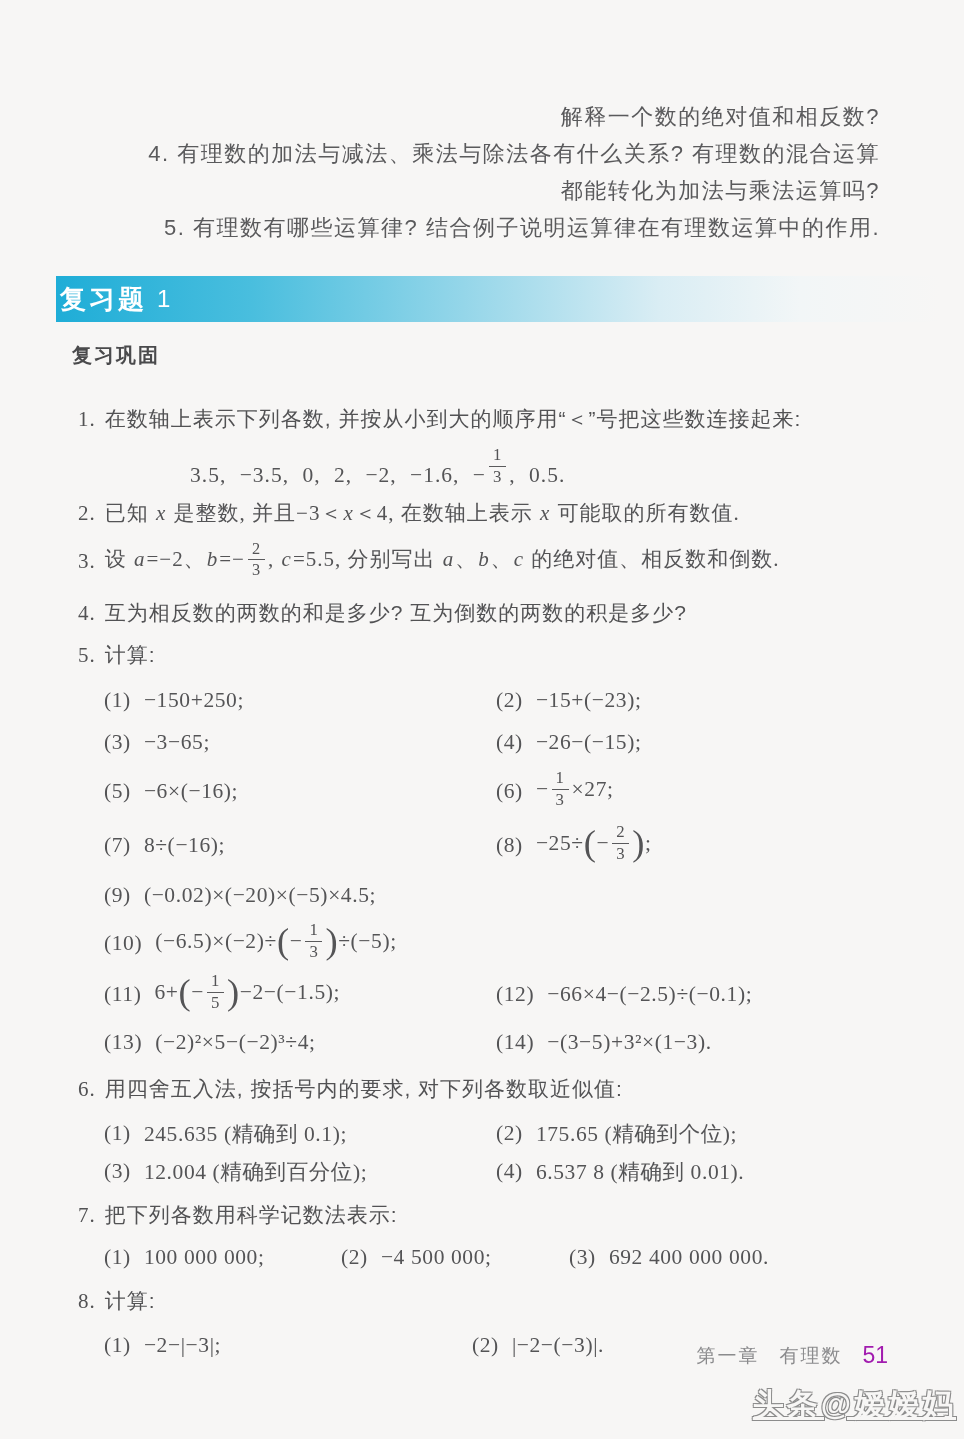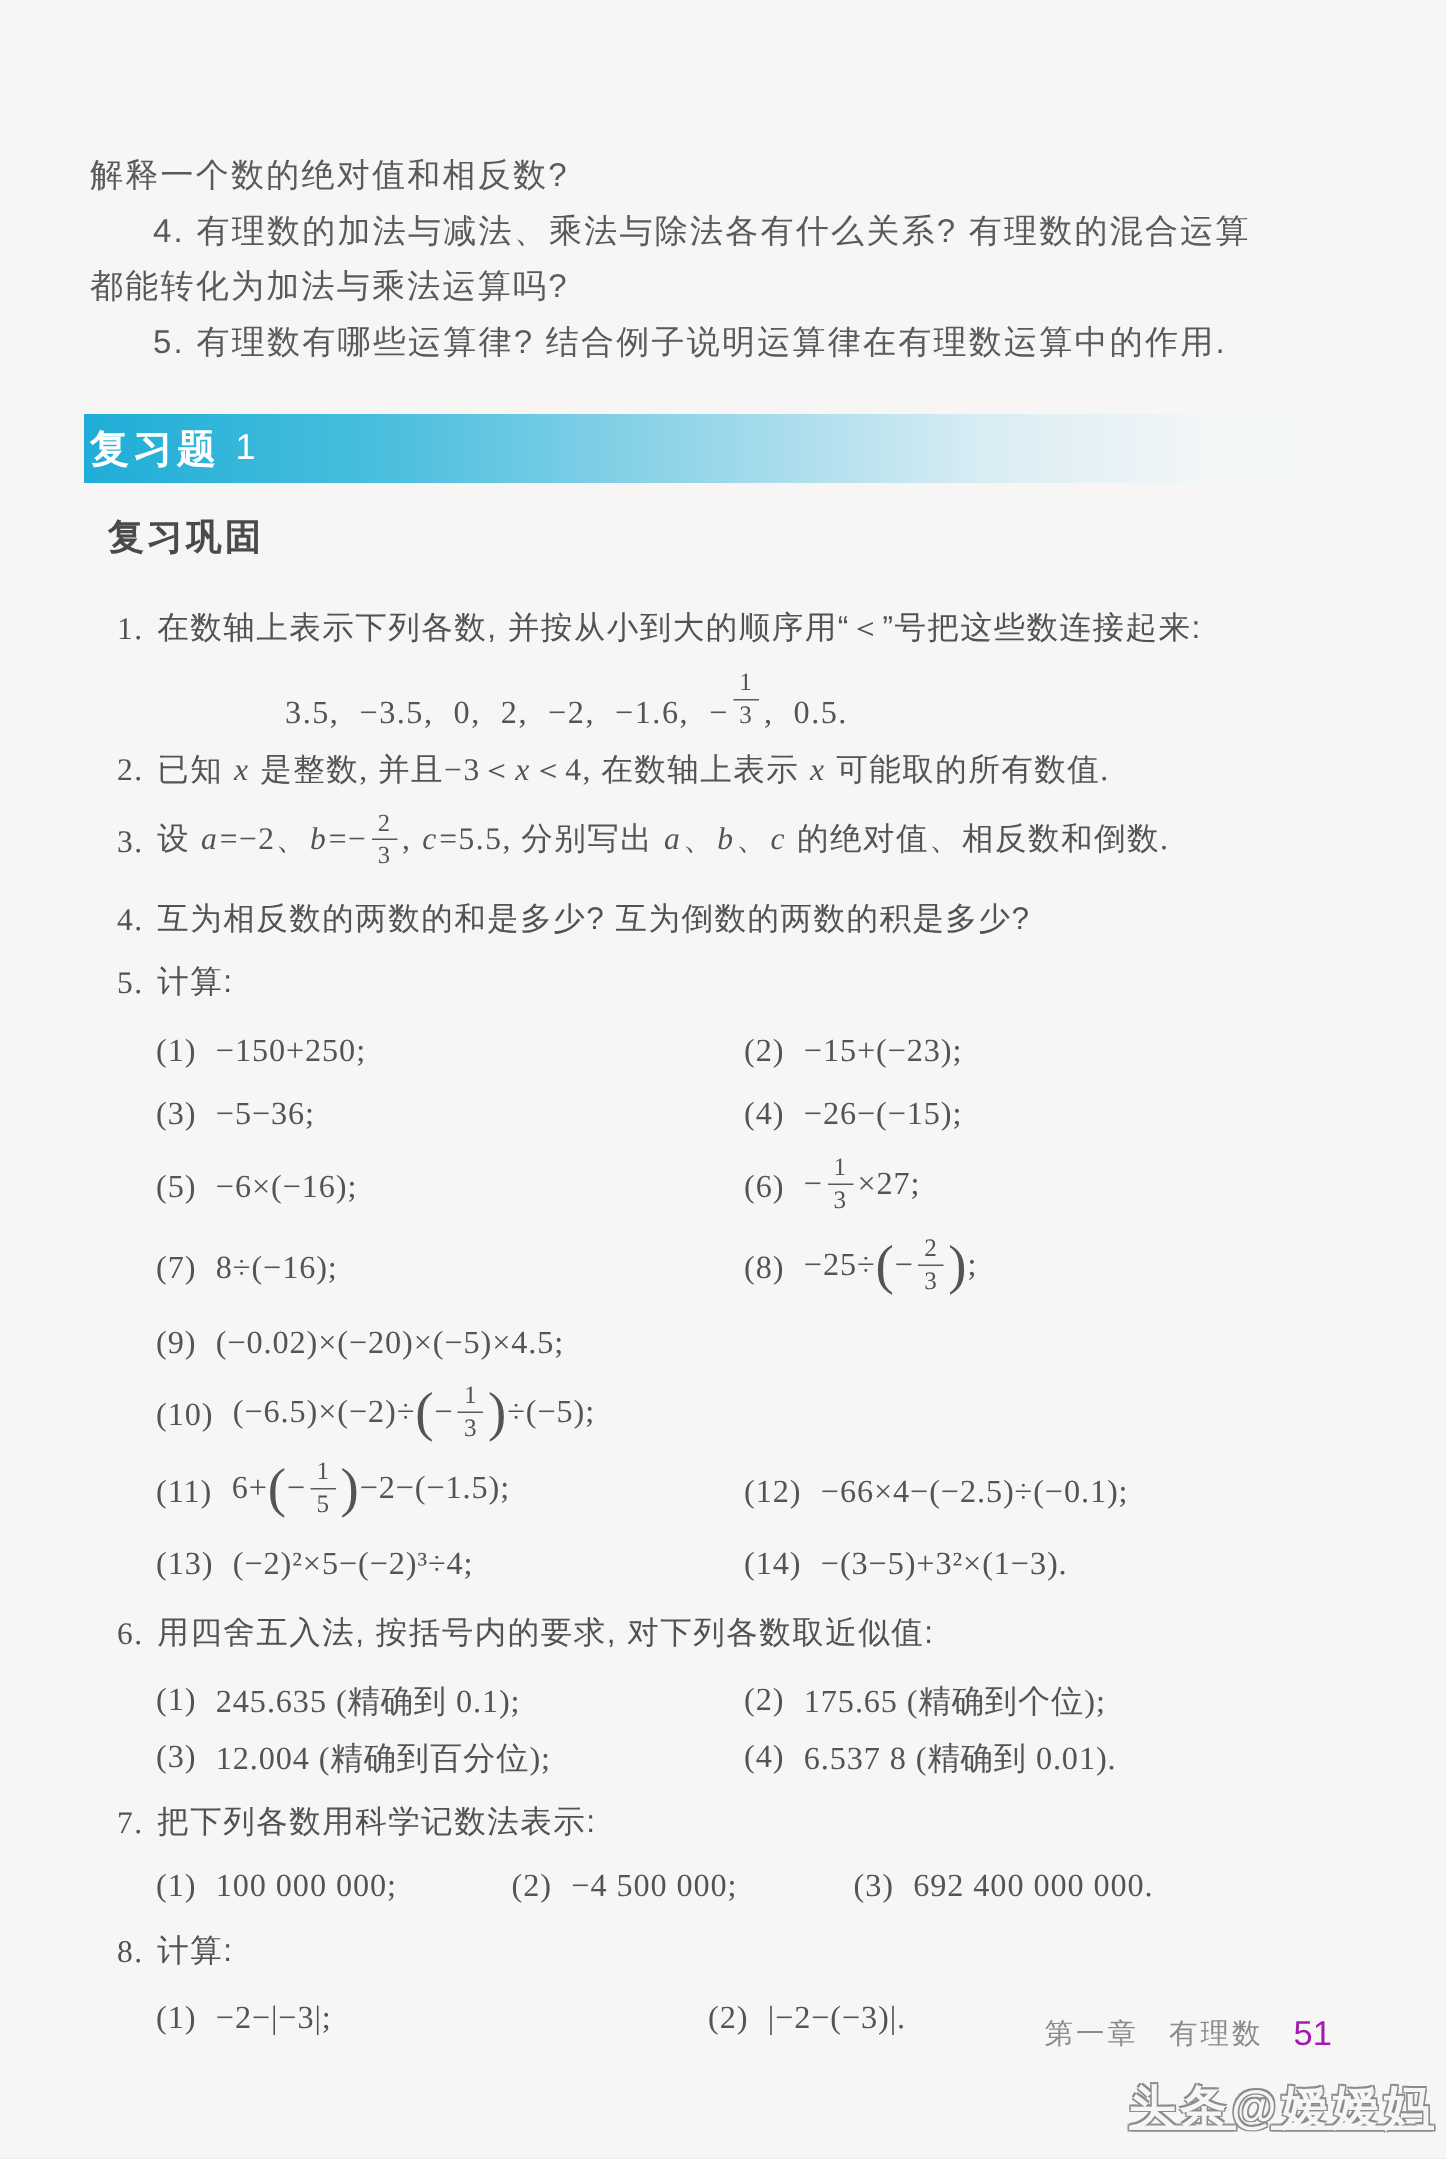--- a/index.html
+++ b/index.html
@@ -5,33 +5,33 @@
   html,body{margin:0;padding:0;background:#e9e8e6;}
   .page{
     position:relative;width:964px;height:1439px;margin:0 auto;
     background:#f7f6f5;overflow:hidden;
     font-family:"Liberation Sans","DejaVu Sans",sans-serif;
     color:#4e4e50;
   }
   .content{padding:98px 84px 0 60px;}
 
   
-  .intro-line{font-size:22px;line-height:37px;letter-spacing:1.5px;color:#5a5a5c;}
+  .intro-line{font-size:22px;line-height:37px;letter-spacing:1.5px;color:#5a5a5c;text-align:right;}
   .intro-line.indent{padding-left:42px;}
 
   
   .banner{
     margin:30px 0 0 -4px;width:886px;height:46px;
     display:flex;align-items:center;
     background:linear-gradient(90deg,#1fadd7 0%,#49bede 22%,#9bd8ea 48%,#d9edf4 68%,#f2f6f7 84%,rgba(247,246,245,0) 100%);
   }
   .banner-title{color:#ffffff;font-size:26px;font-weight:700;letter-spacing:3px;padding-left:4px;}
   .banner-num{color:#ffffff;font-size:24px;font-weight:400;margin-left:10px;}
 
-  .section-heading{margin:20px 0 0 12px;font-size:24px;font-weight:700;letter-spacing:2px;color:#4a4a4c;height:32px;}
+  .section-heading{margin:20px 0 0 12px;font-size:20px;font-weight:700;letter-spacing:2px;color:#4a4a4c;height:32px;}
 
   
   .prob{font-size:21px;line-height:34px;letter-spacing:1px;padding-left:18px;color:#525254;display:flex;align-items:center;}
   .pn{font-family:"Liberation Serif","DejaVu Serif",serif;margin-right:9px;flex:none;}
   .math,.mtext{font-family:"Liberation Serif","DejaVu Serif",serif;color:#545456;}
   .mv{font-style:italic;font-family:"Liberation Serif","DejaVu Serif",serif;padding:0 1px;}
 
   .p1{margin-top:28px;}
   .numbers-row{margin:4px 0 4px 130px;min-height:48px;display:flex;align-items:flex-end;
     font-family:"Liberation Serif","DejaVu Serif",serif;font-size:21.5px;color:#545456;word-spacing:7px;letter-spacing:1px;}
@@ -121,21 +121,21 @@
       <div class="it h40">
           <span class="lbl">(1)</span>
           <span class="math">−150+250;</span>
         </div>
       <div class="it h40">
           <span class="lbl">(2)</span>
           <span class="math">−15+(−23);</span>
         </div>
       <div class="it h44">
           <span class="lbl">(3)</span>
-          <span class="math">−5−36;</span>
+          <span class="math">−3−65;</span>
         </div>
       <div class="it h44">
           <span class="lbl">(4)</span>
           <span class="math">−26−(−15);</span>
         </div>
       <div class="it h54">
           <span class="lbl">(5)</span>
           <span class="math">−6×(−16);</span>
         </div>
       <div class="it h54">

